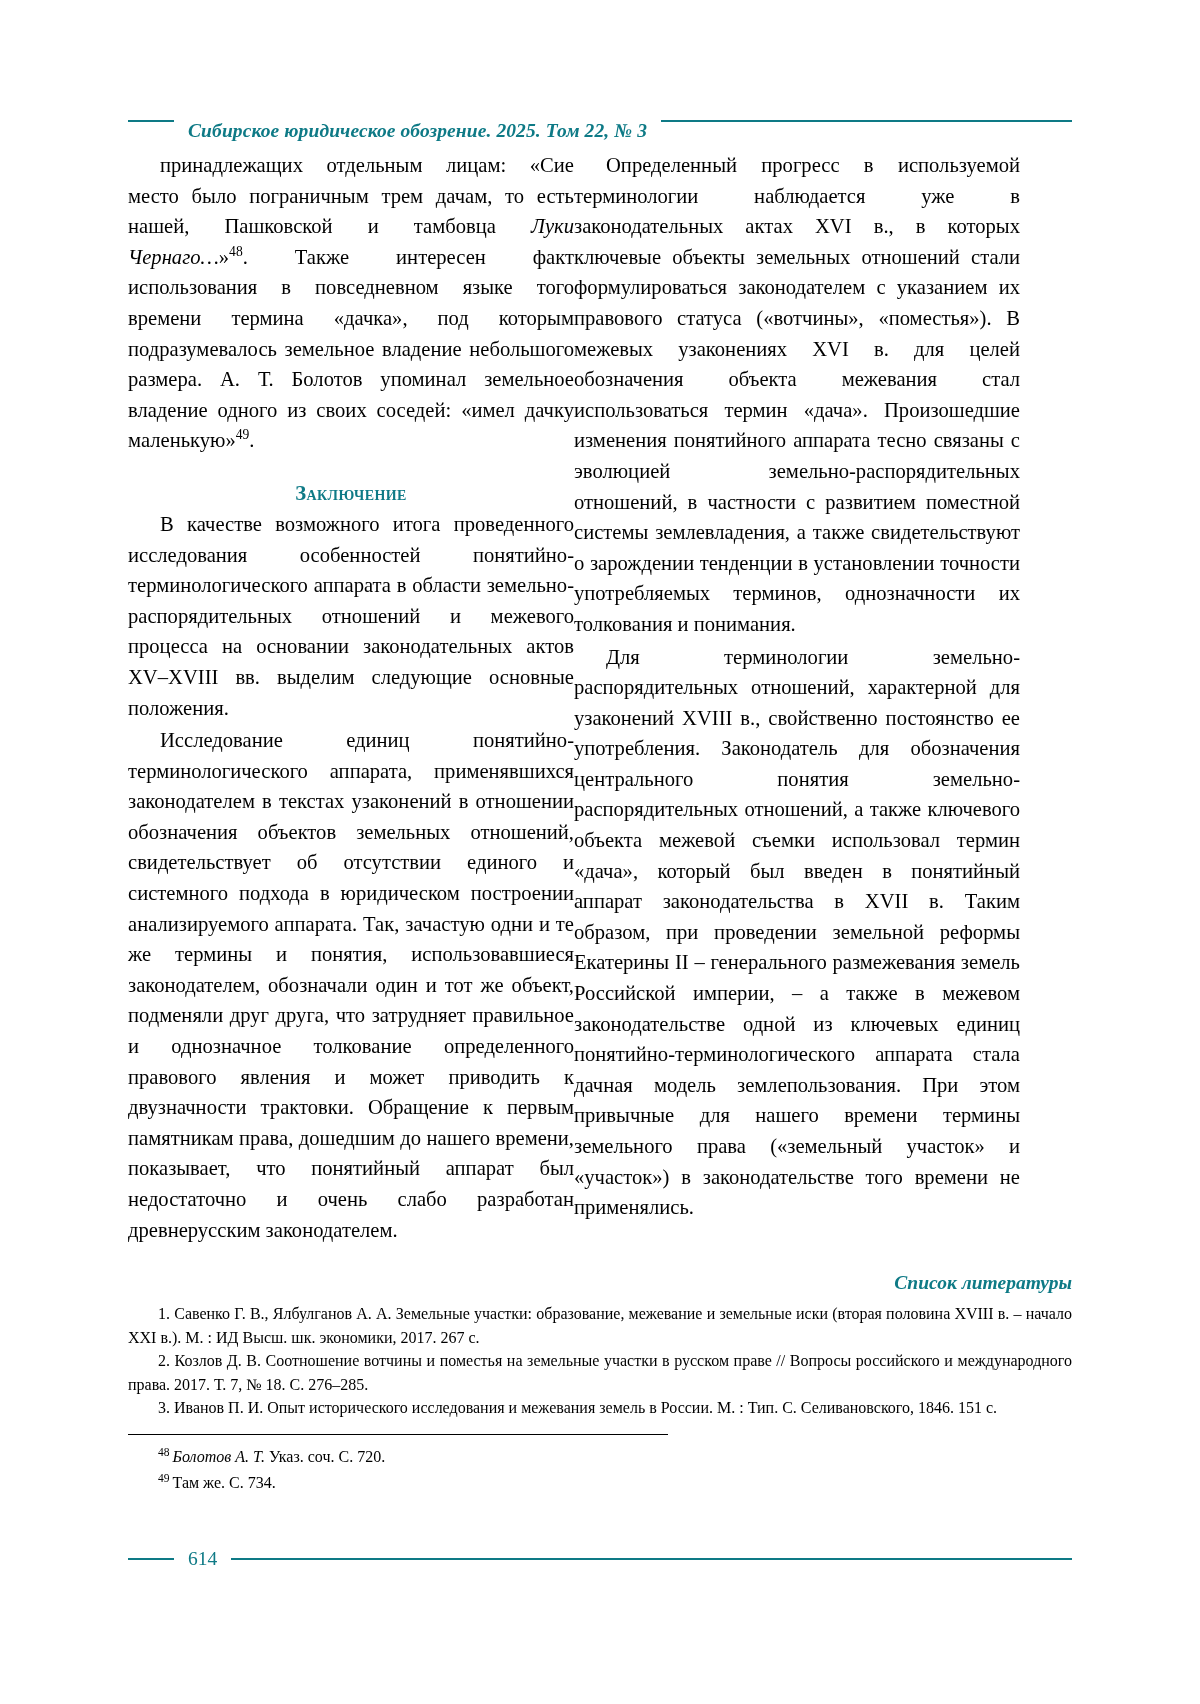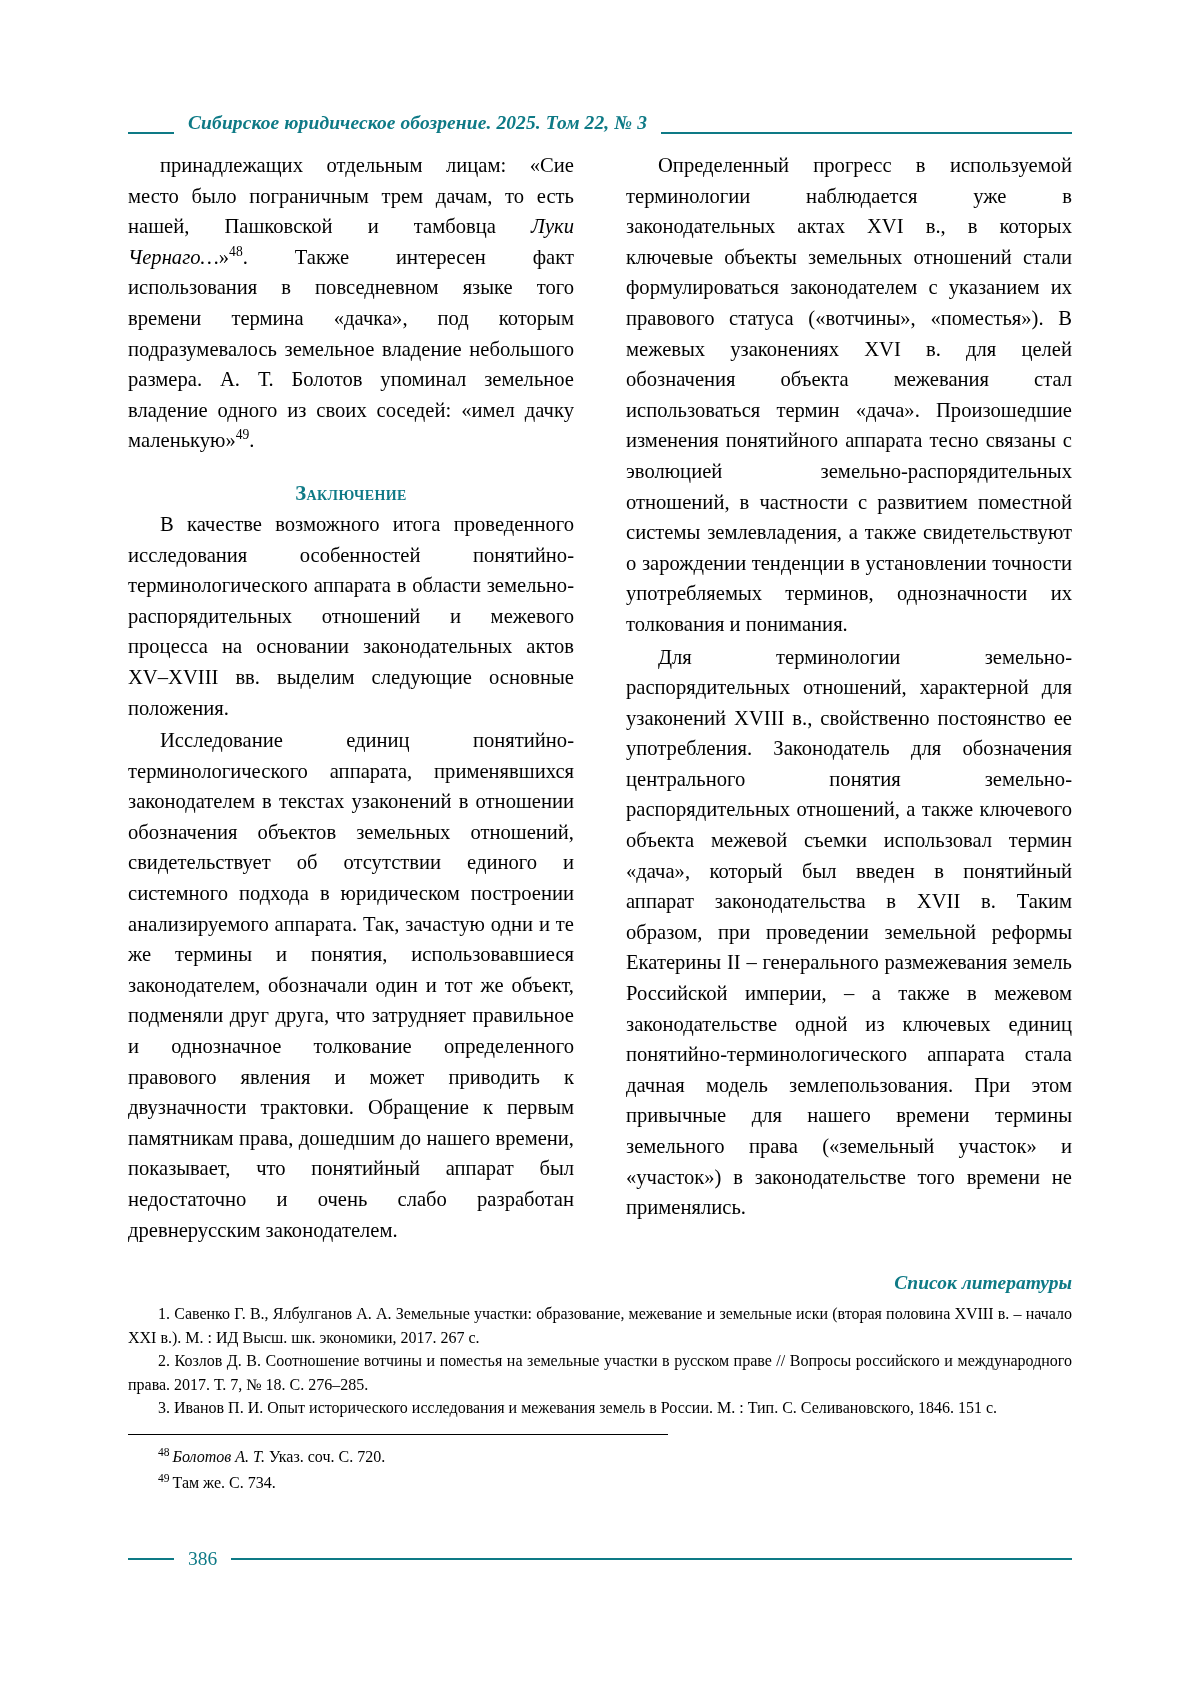--- a/index.html
+++ b/index.html
@@ -15,25 +15,25 @@
     background: #ffffff;
     font-family: "Liberation Serif", serif;
     color: #000000;
     box-sizing: border-box;
     overflow: hidden;
   }
 
   
   .running-head {
     position: absolute;
-    top: 112px;
+    top: 120px;
     left: 128px;
     right: 128px;
     display: flex;
-    align-items: flex-end;
+    align-items: flex-start;
     gap: 14px;
   }
   .rule {
     flex: 0 0 auto;
     height: 2px;
     background: #0e7a86;
   }
   .rule.left { width: 46px; }
   .rule.right { flex: 1 1 auto; }
   .running-head-title {
@@ -46,21 +46,20 @@
     letter-spacing: 0.1px;
   }
 
   
   .columns {
     position: absolute;
     top: 150px;
     left: 128px;
     width: 944px;
     display: flex;
-    gap: 52px;
   }
   .col {
     width: 446px;
   }
   p.body {
     margin: 0;
     text-align: justify;
     text-justify: inter-word;
     font-size: 20.6px;
     line-height: 30.6px;
@@ -188,17 +187,17 @@
     <p class="footnote">
       <sup>48</sup><span><i>Болотов А. Т.</i> Указ. соч. С. 720.</span>
     </p>
     <p class="footnote">
       <sup>49</sup><span>Там же. С. 734.</span>
     </p>
   </div>
 
   <div class="footer">
     <span class="rule left"></span>
-    <span class="page-number">386</span>
+    <span class="page-number">614</span>
     <span class="rule right"></span>
   </div>
 
 </div>
 
 </body></html>

